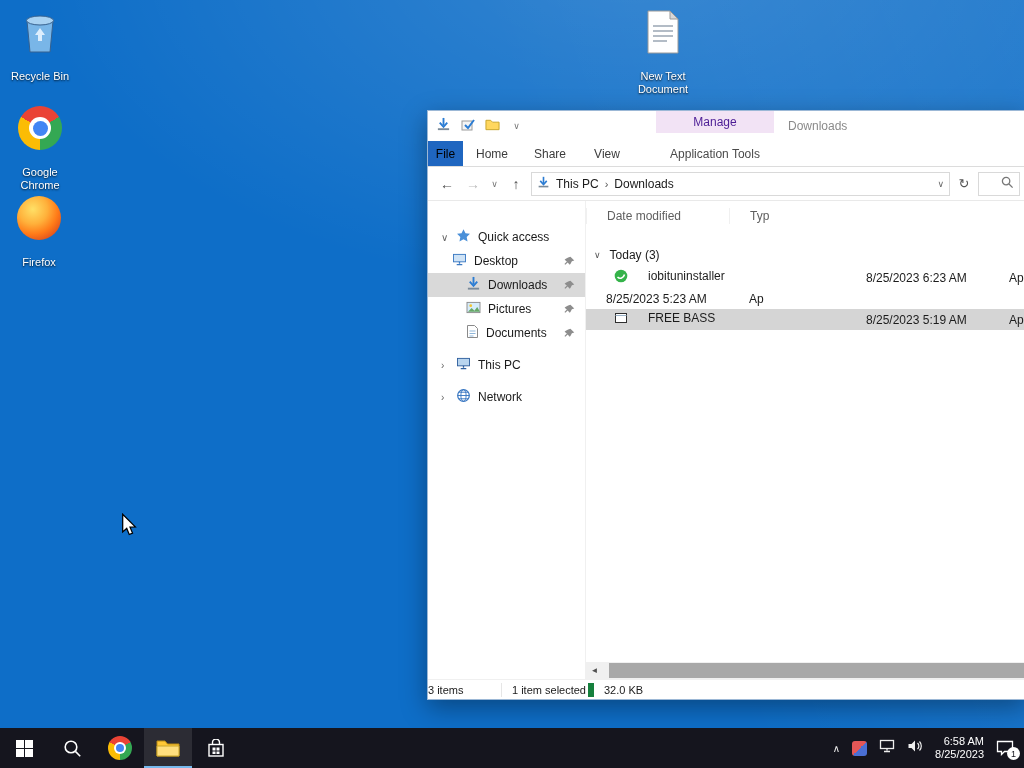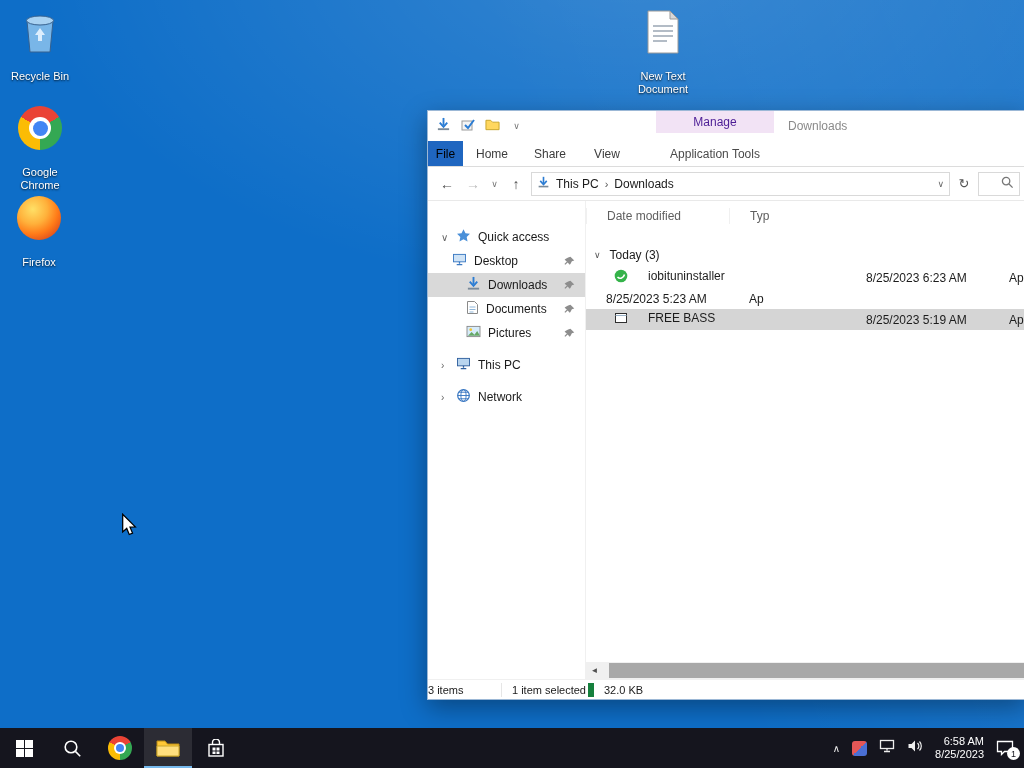--- a/index.html
+++ b/index.html
@@ -239,41 +239,41 @@
         </span>
         <span>Downloads</span>
         <span class="pin">
           <svg width="11" height="11" viewBox="0 0 12 12">
               <path d="M7 .8 l4.2 4.2 -2.6.8 -1.6 3 -.8.8 -2.2-2.6 -2.6 2.6 -.9-.9 2.6-2.6 -2.4-2 .8-.8 3-1.6 z" fill="#8d8d8d"></path>
             </svg>
         </span>
       </div>
       <div class="side-item" style="padding-left:38px">
         <span>
-          <svg width="13" height="15" viewBox="0 0 13 15">
-              <path d="M1.5 1.5 h7 l3 3 v9 h-10 z" fill="#fff" stroke="#8a8a8a"></path>
-              <path d="M3.5 7 h6 M3.5 9.5 h6 M3.5 12 h4" stroke="#8fb6d9"></path>
-            </svg>
-        </span>
-        <span>Documents</span>
-        <span class="pin">
-          <svg width="11" height="11" viewBox="0 0 12 12">
-              <path d="M7 .8 l4.2 4.2 -2.6.8 -1.6 3 -.8.8 -2.2-2.6 -2.6 2.6 -.9-.9 2.6-2.6 -2.4-2 .8-.8 3-1.6 z" fill="#8d8d8d"></path>
-            </svg>
-        </span>
-      </div>
-      <div class="side-item" style="padding-left:38px">
-        <span>
           <svg width="15" height="13" viewBox="0 0 16 14">
               <rect x="1" y="1.5" width="14" height="11" fill="#d6ecfb" stroke="#8a8a8a"></rect>
               <circle cx="5" cy="5" r="1.5" fill="#f4c430"></circle>
               <path d="M2 11.5 l4-4 3 3 3-4 3 5 z" fill="#67a867"></path>
             </svg>
         </span>
         <span>Pictures</span>
+        <span class="pin">
+          <svg width="11" height="11" viewBox="0 0 12 12">
+              <path d="M7 .8 l4.2 4.2 -2.6.8 -1.6 3 -.8.8 -2.2-2.6 -2.6 2.6 -.9-.9 2.6-2.6 -2.4-2 .8-.8 3-1.6 z" fill="#8d8d8d"></path>
+            </svg>
+        </span>
+      </div>
+      <div class="side-item" style="padding-left:38px">
+        <span>
+          <svg width="13" height="15" viewBox="0 0 13 15">
+              <path d="M1.5 1.5 h7 l3 3 v9 h-10 z" fill="#fff" stroke="#8a8a8a"></path>
+              <path d="M3.5 7 h6 M3.5 9.5 h6 M3.5 12 h4" stroke="#8fb6d9"></path>
+            </svg>
+        </span>
+        <span>Documents</span>
         <span class="pin">
           <svg width="11" height="11" viewBox="0 0 12 12">
               <path d="M7 .8 l4.2 4.2 -2.6.8 -1.6 3 -.8.8 -2.2-2.6 -2.6 2.6 -.9-.9 2.6-2.6 -2.4-2 .8-.8 3-1.6 z" fill="#8d8d8d"></path>
             </svg>
         </span>
       </div>
       <div class="side-gap"></div>
       <div class="side-item">
         <span class="chev">›</span>
         <span>

